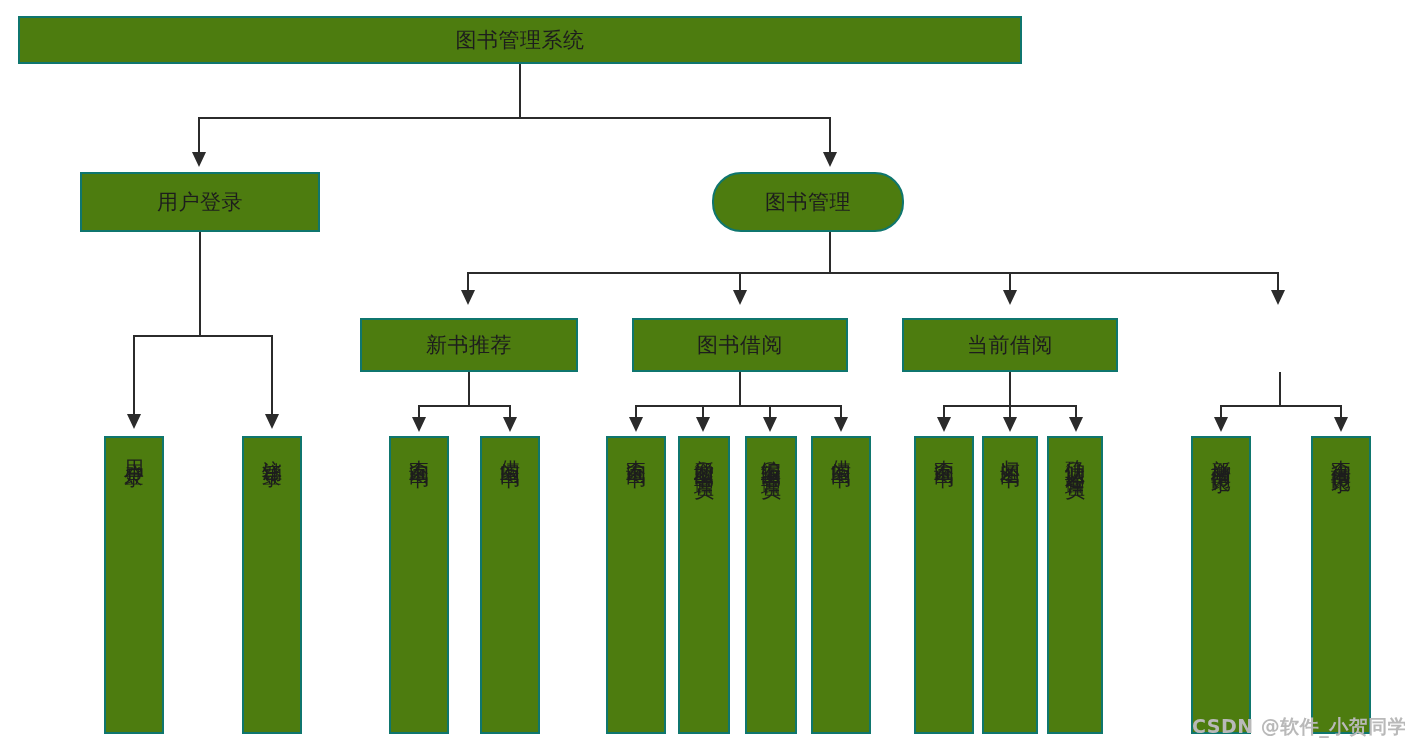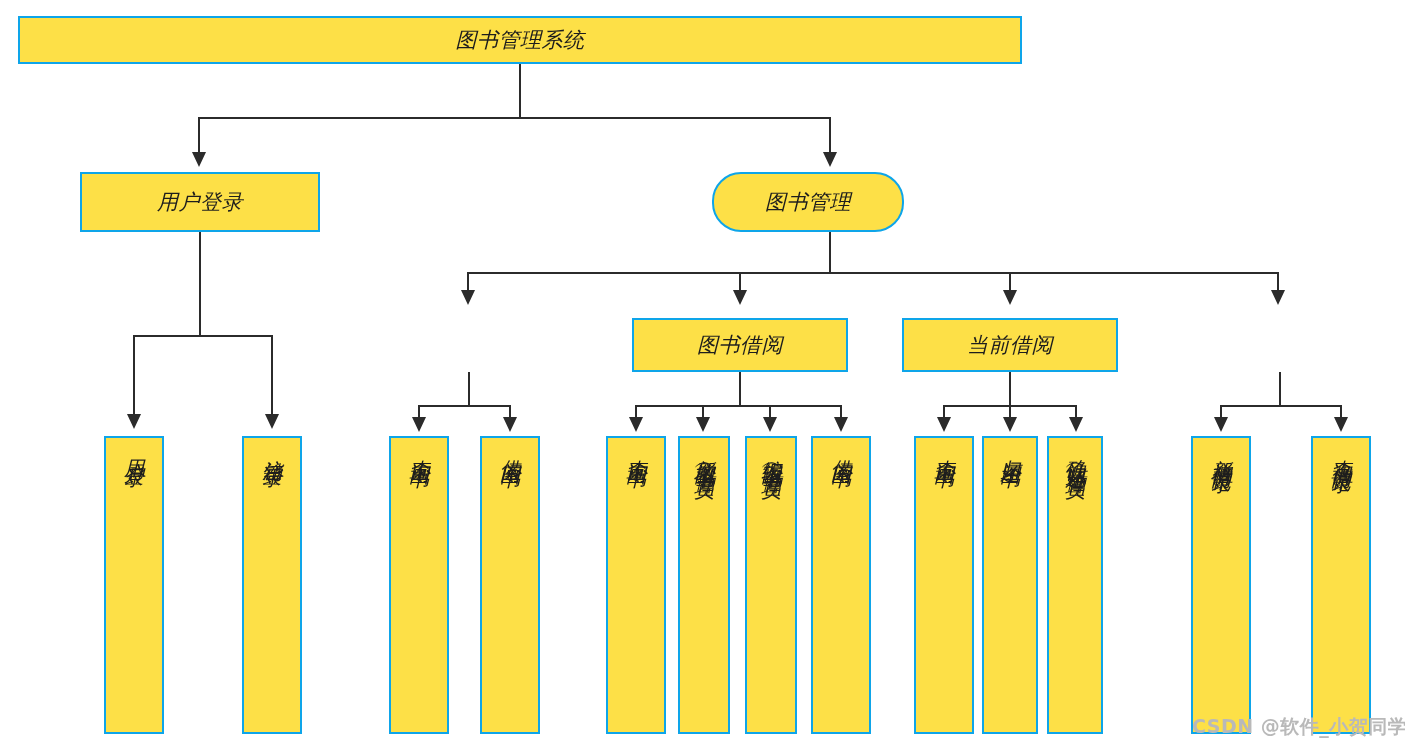--- a/index.html
+++ b/index.html
@@ -14,27 +14,26 @@
     position: relative;
     width: 1405px;
     height: 747px;
     background: #ffffff;
     overflow: hidden;
   }
   
   .node {
     position: absolute;
     box-sizing: border-box;
-    border: 2px solid #0ea5e9;
-    background: #fde047;
+    border: 2px solid #0f766e;
+    background: #4d7c0f;
     display: flex;
     align-items: center;
     justify-content: center;
     color: #1a1a1a;
-    font-style: italic;
   }
   .node-label {
     font-size: 21px;
     line-height: 1.15;
     letter-spacing: 0.5px;
     white-space: nowrap;
     color: #1d1d1d;
   }
   
   .node.root .node-label { font-size: 21px; }
@@ -127,20 +126,23 @@
 
   <div class="vline" style="left:739px; top:272px; width:2px; height:20px;"></div>
   <div class="arrow" style="left:733px; top:290px;"></div>
 
   <div class="vline" style="left:1009px; top:272px; width:2px; height:20px;"></div>
   <div class="arrow" style="left:1003px; top:290px;"></div>
 
   <div class="vline" style="left:1277px; top:272px; width:2px; height:20px;"></div>
   <div class="arrow" style="left:1271px; top:290px;"></div>
 
+  <div class="node level2" style="left:360px; top:318px; width:218px; height:54px;">
+    <span class="node-label">新书推荐</span>
+  </div>
   <div class="node level2" style="left:902px; top:318px; width:216px; height:54px;">
     <span class="node-label">当前借阅</span>
   </div>
   <div class="node level2" style="left:632px; top:318px; width:216px; height:54px;">
     <span class="node-label">图书借阅</span>
   </div>
 
   <div class="vline" style="left:468px; top:372px; width:2px; height:34px;"></div>
   <div class="hline" style="left:418px; top:405px; width:93px; height:2px;"></div>
   <div class="vline" style="left:418px; top:405px; width:2px; height:14px;"></div>

